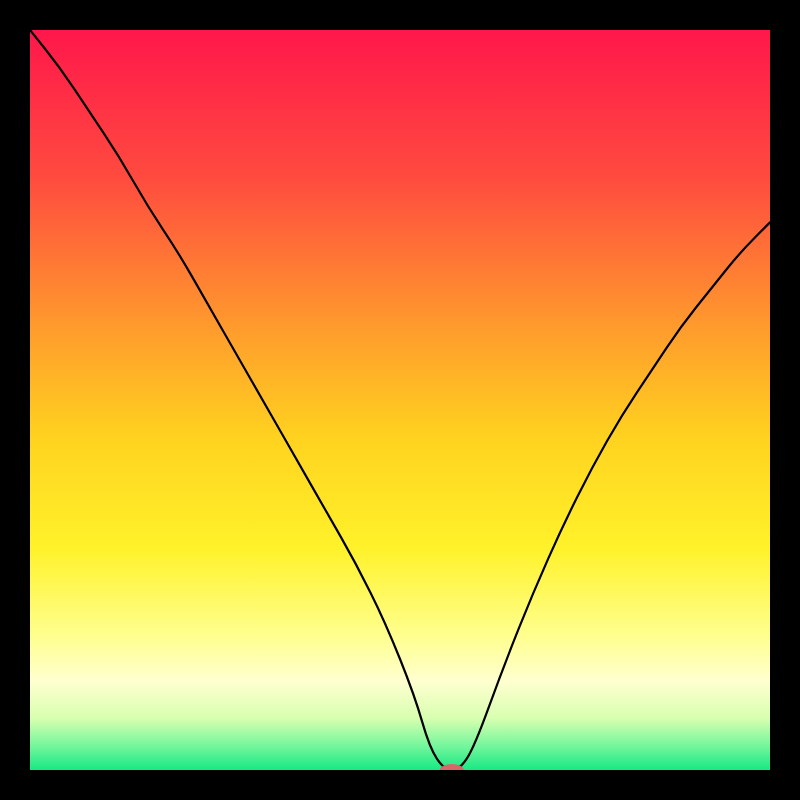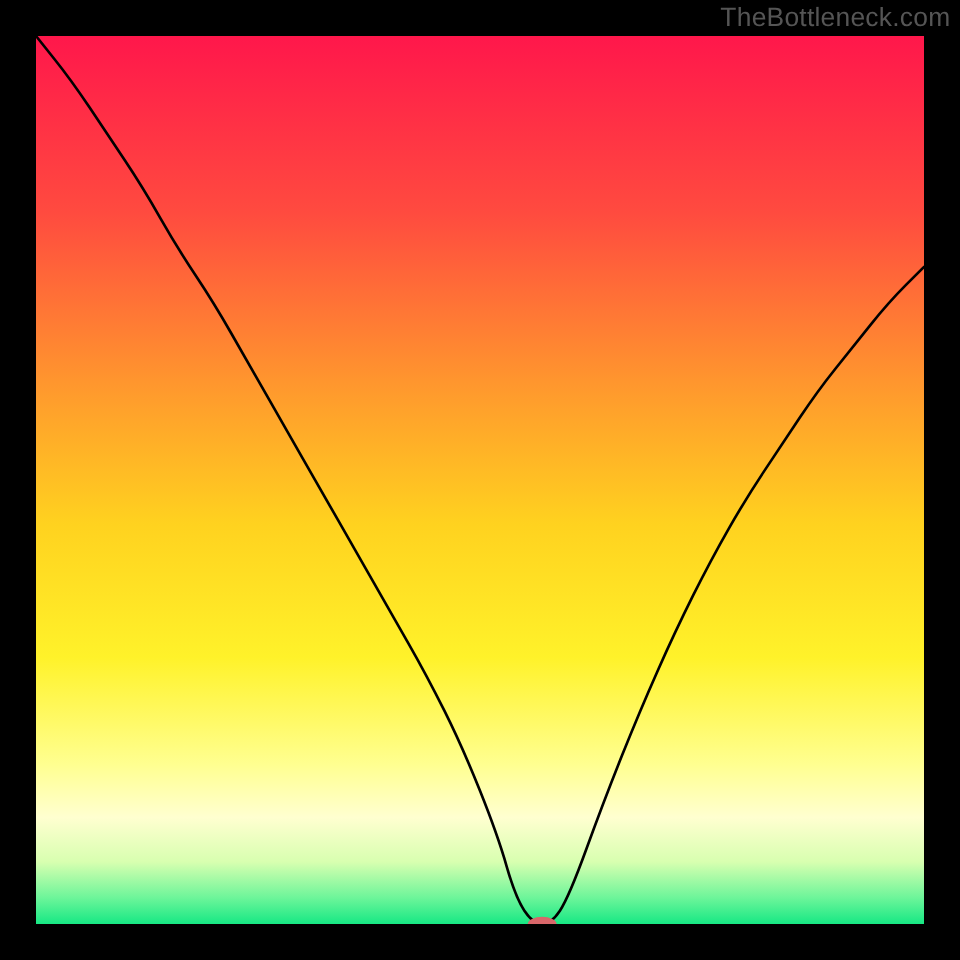--- a/index.html
+++ b/index.html
@@ -36,21 +36,20 @@
   .plot-area svg {
     display: block;
     width: 740px;
     height: 740px;
   }
 </style>
 </head>
 <body>
 
 <div class="frame">
-  <div class="attribution">TheBottleneck.com</div>
 
   <div class="plot-area">
     <svg viewBox="0 0 740 740">
       <defs>
         <linearGradient id="bg-grad" x1="0" y1="0" x2="0" y2="1">
             <stop offset="0%" stop-color="#ff174b"></stop>
             <stop offset="20%" stop-color="#ff4b3f"></stop>
             <stop offset="40%" stop-color="#ff9a2d"></stop>
             <stop offset="55.00000000000001%" stop-color="#ffd21f"></stop>
             <stop offset="70%" stop-color="#fff22a"></stop>

